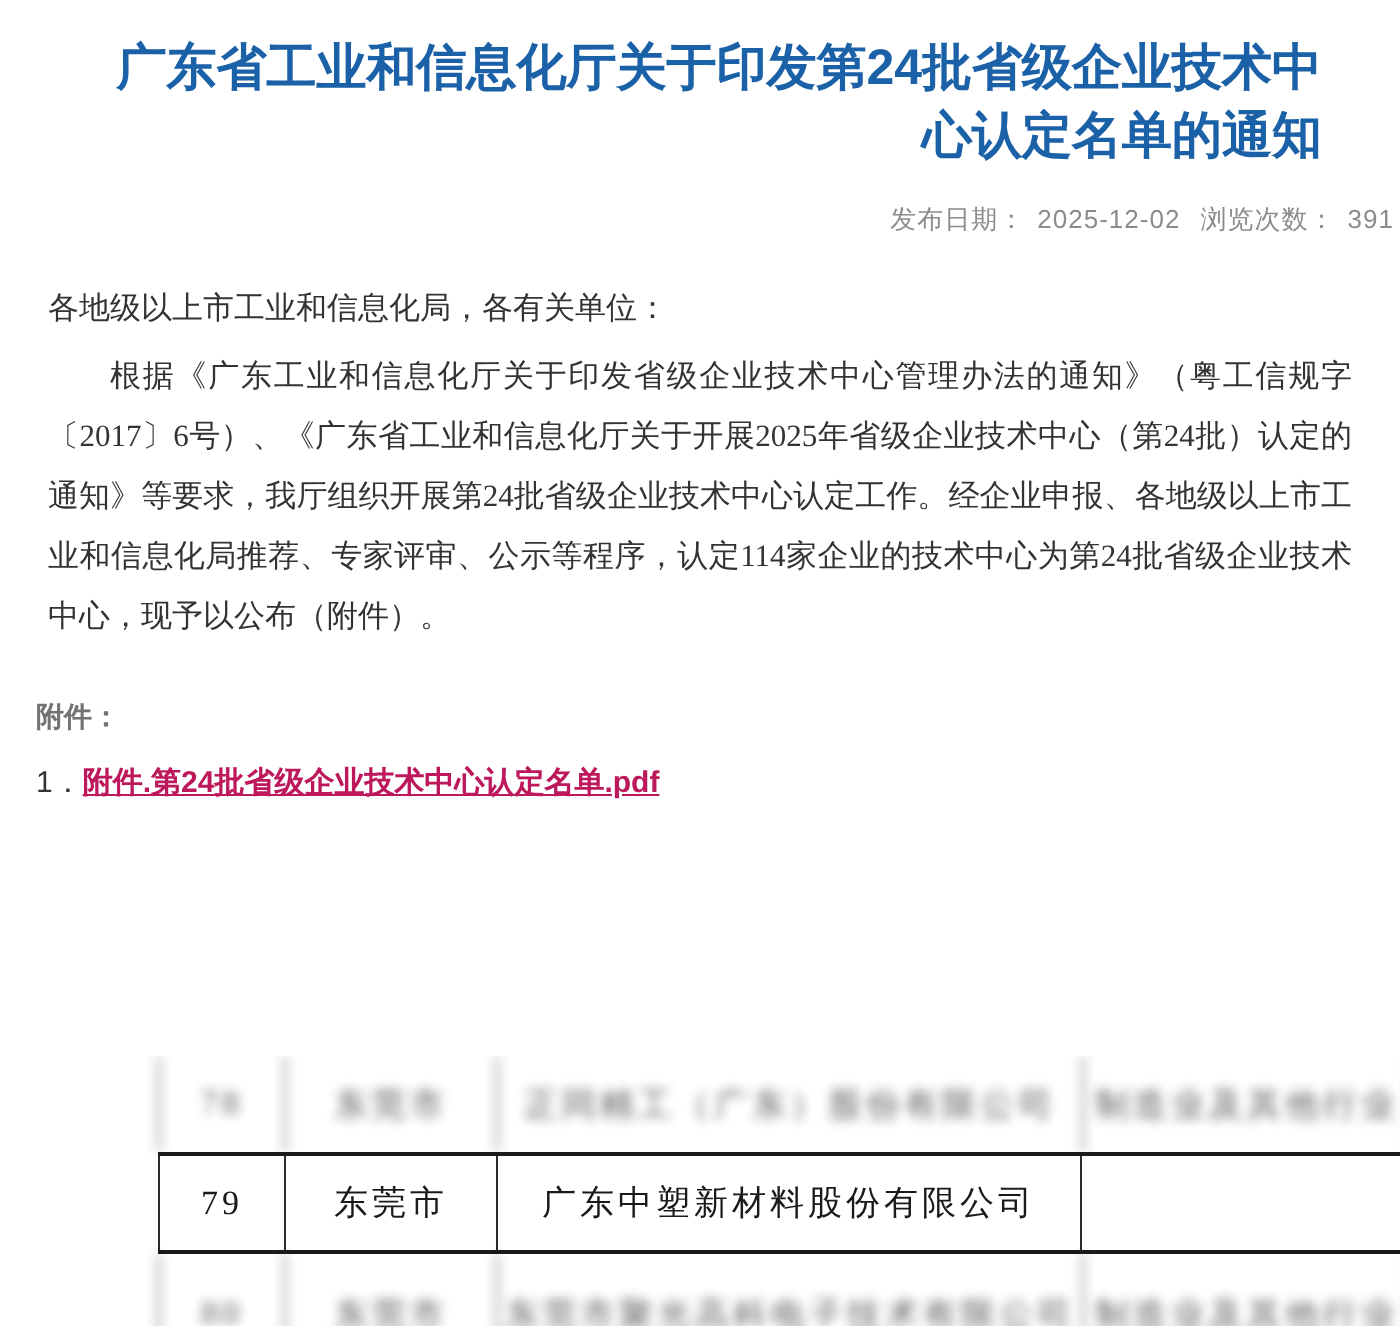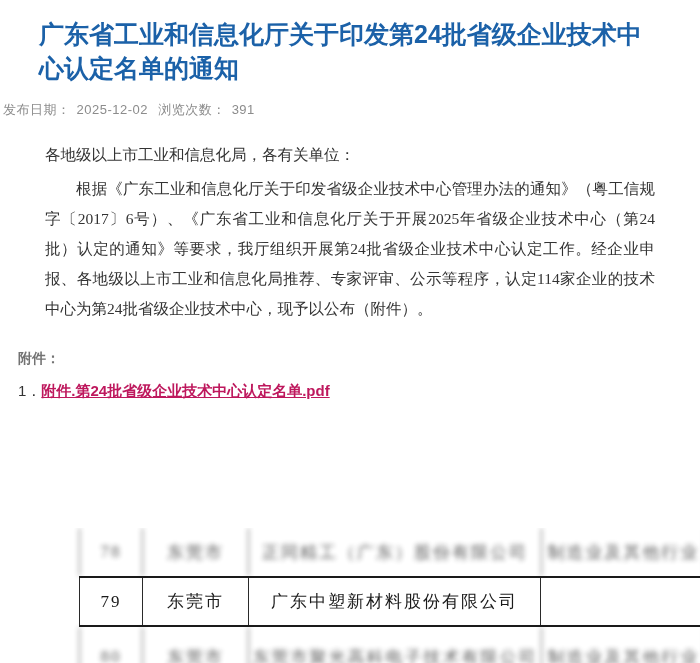--- a/index.html
+++ b/index.html
@@ -9,43 +9,43 @@
     overflow: hidden;
     font-family: "Liberation Sans", sans-serif;
     position: relative;
   }
 
   
   .doc-title {
     width: 622px;
     margin: 0 auto;
     padding-top: 17px;
-    text-align: left;
+    text-align: right;
     font-family: "Liberation Sans", sans-serif;
     font-weight: bold;
     font-size: 25px;
     line-height: 34px;
     color: #1b61a8;
   }
   .doc-meta {
     margin-top: 16px;
-    text-align: left;
+    text-align: right;
     font-size: 13px;
     color: #8c8c8c;
     letter-spacing: 0.5px;
   }
   .doc-meta span { margin: 0 3px; }
 
   
   .letter {
     font-family: "Liberation Serif", "DejaVu Serif", serif;
     color: #333333;
     font-size: 15.5px;
     line-height: 30px;
-    padding: 0 45px;
+    padding: 0 24px;
     margin-top: 21px;
   }
   .salutation { margin: 0; }
   .main-paragraph {
     margin: 4px 0 0 0;
     text-indent: 2em;
     text-align: justify;
   }
   .attachment-ref {
     margin: 26px 0 0 0;

